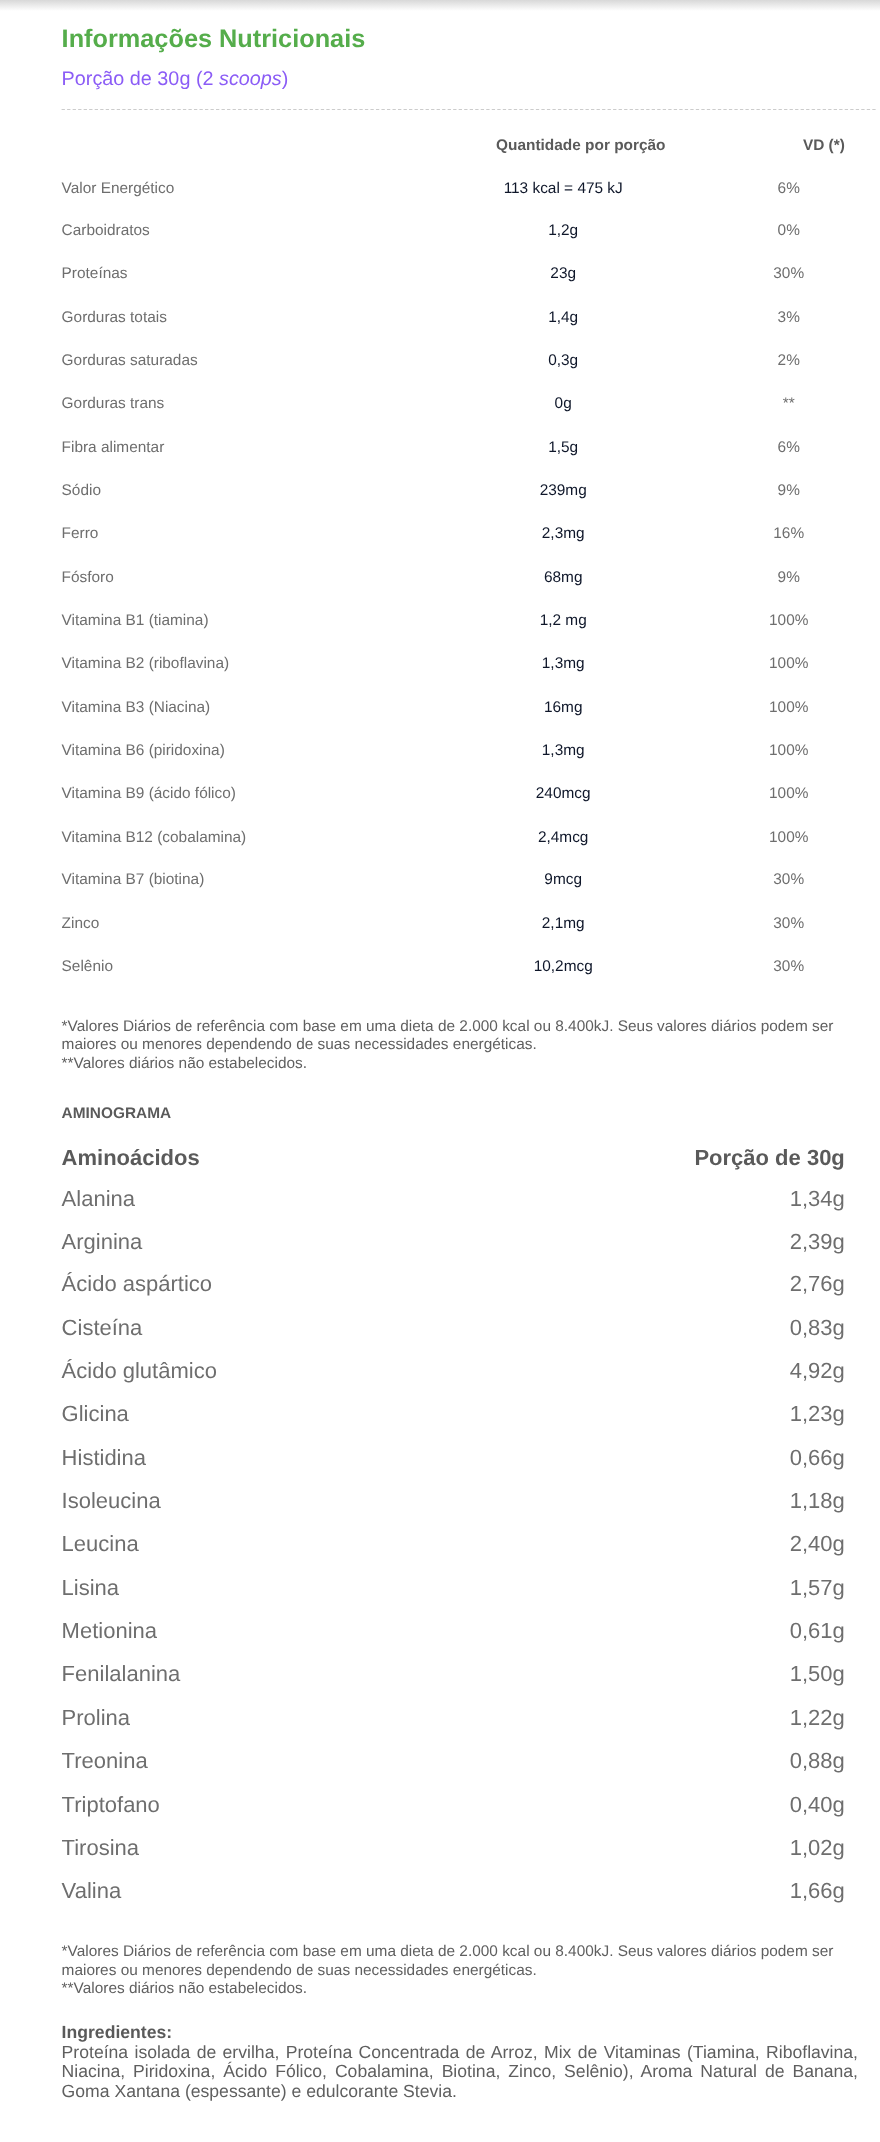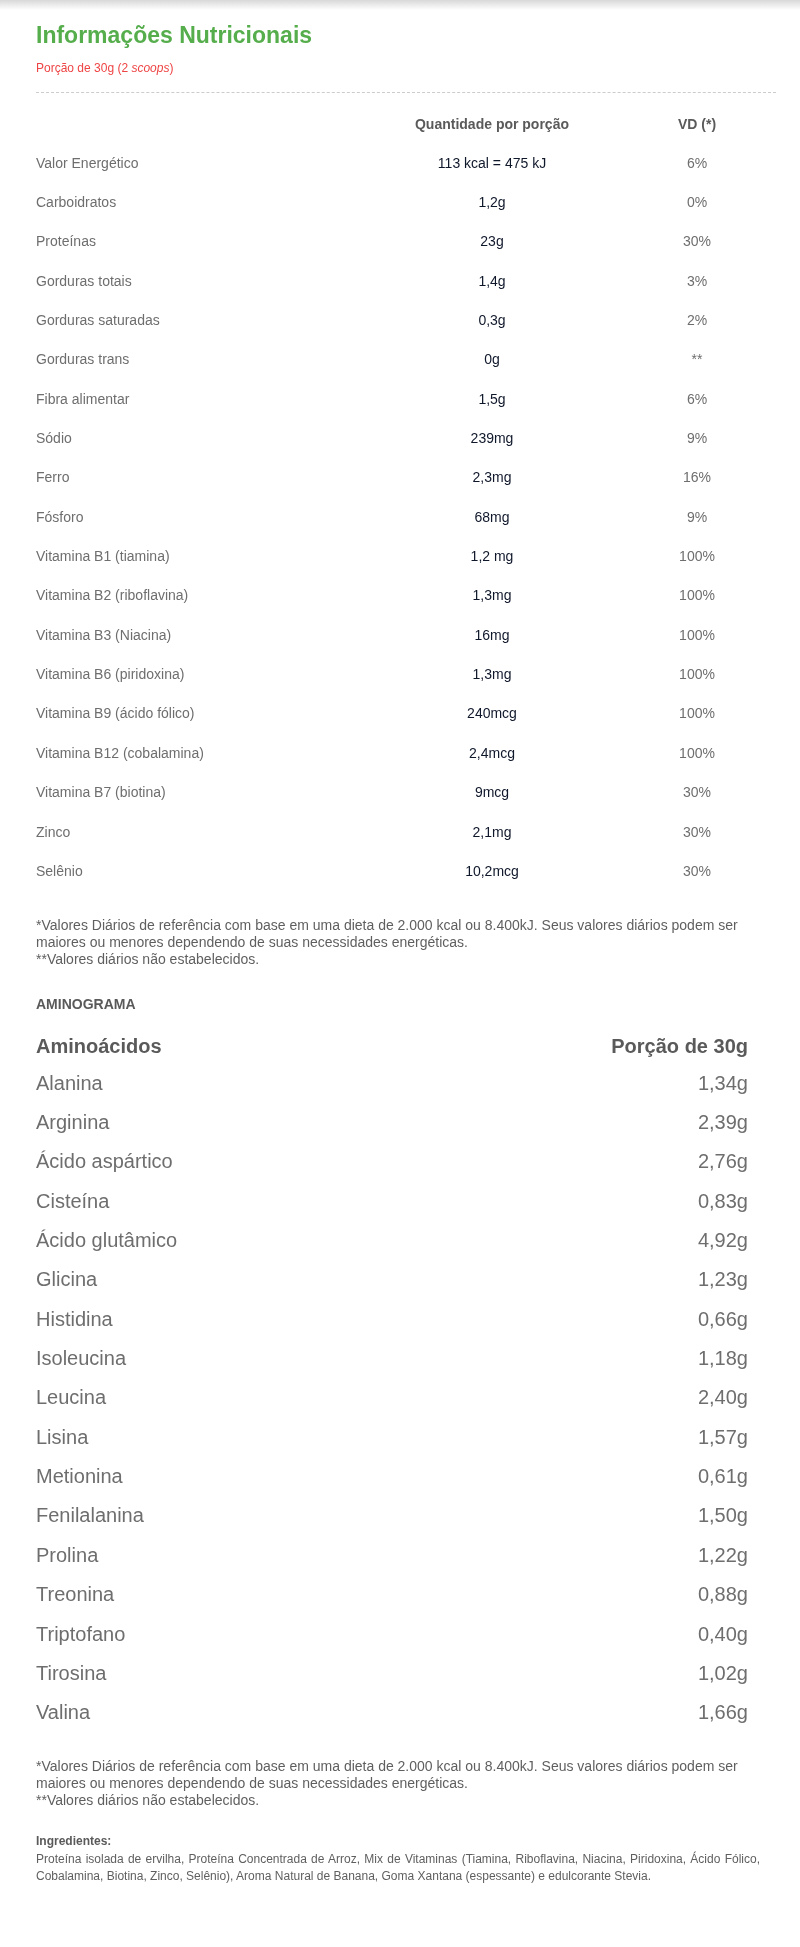--- a/index.html
+++ b/index.html
@@ -2,50 +2,50 @@
 <html lang="pt"><head>
 <meta charset="utf-8">
 <style>
   html,body{margin:0;padding:0;}
   body{
     width:800px;height:1947px;background:#ffffff;overflow:hidden;
     font-family:"Liberation Sans",sans-serif;color:#6e6e6e;
     -webkit-font-smoothing:antialiased;
   }
   .top-strip{height:10px;background:linear-gradient(#d8d8d8,#ffffff);}
-  .content{padding-left:36px;padding-right:24px;}
+  .content{padding-left:56px;padding-right:24px;}
   .page-title{
     margin:12px 0 0 0;font-size:23px;line-height:26px;font-weight:700;color:#55ad4b;
   }
-  .serving{margin-top:13px;font-size:12px;color:#ef4444;}
+  .serving{margin-top:13px;font-size:18px;color:#8b5cf6;}
   .serving .it{font-style:italic;}
   .divider{margin-top:17px;width:740px;border-bottom:1px dashed #cccccc;height:0;}
 
   
   .ntable{margin-top:18px;font-size:14px;}
   .nrow{display:grid;grid-template-columns:331px 250px 160px;align-items:center;height:39.35px;}
   .nrow .c-label{text-align:left;color:#6e6e6e;}
   .nrow .c-qty{text-align:center;color:#0f172a;}
   .nrow .c-vd{text-align:center;color:#6e6e6e;}
-  .nrow.nhead{height:26px;margin-bottom:6px;}
+  .nrow.nhead{height:26px;margin-bottom:6px;gap:16px;}
   .nrow.nhead .c-qty,.nrow.nhead .c-vd{font-weight:700;color:#5a5a5a;}
 
   .footnote{margin-top:26px;width:714px;font-size:14px;line-height:17px;color:#5f5f5f;}
 
   .section-title{margin-top:28px;font-size:14px;font-weight:700;color:#5a5a5a;}
 
   
   .atable{margin-top:22px;font-size:20px;}
   .arow{display:grid;grid-template-columns:332px 380px;align-items:center;height:39.35px;}
   .arow .c-label{text-align:left;color:#6e6e6e;}
   .arow .c-val{text-align:right;color:#6e6e6e;}
   .arow.ahead{height:26px;margin-bottom:4px;}
   .arow.ahead .c-label,.arow.ahead .c-val{font-weight:700;color:#5a5a5a;}
 
-  .ingredients{margin-top:24px;width:724px;font-size:12px;line-height:17.5px;color:#5f5f5f;}
+  .ingredients{margin-top:24px;width:724px;font-size:16px;line-height:17.5px;color:#5f5f5f;}
   .ingredients .ing-title{font-weight:700;color:#5a5a5a;}
   .ingredients .ing-body{text-align:justify;}
 </style>
 </head>
 <body>
 
 <div class="top-strip"></div>
 
 <div class="content">
 

